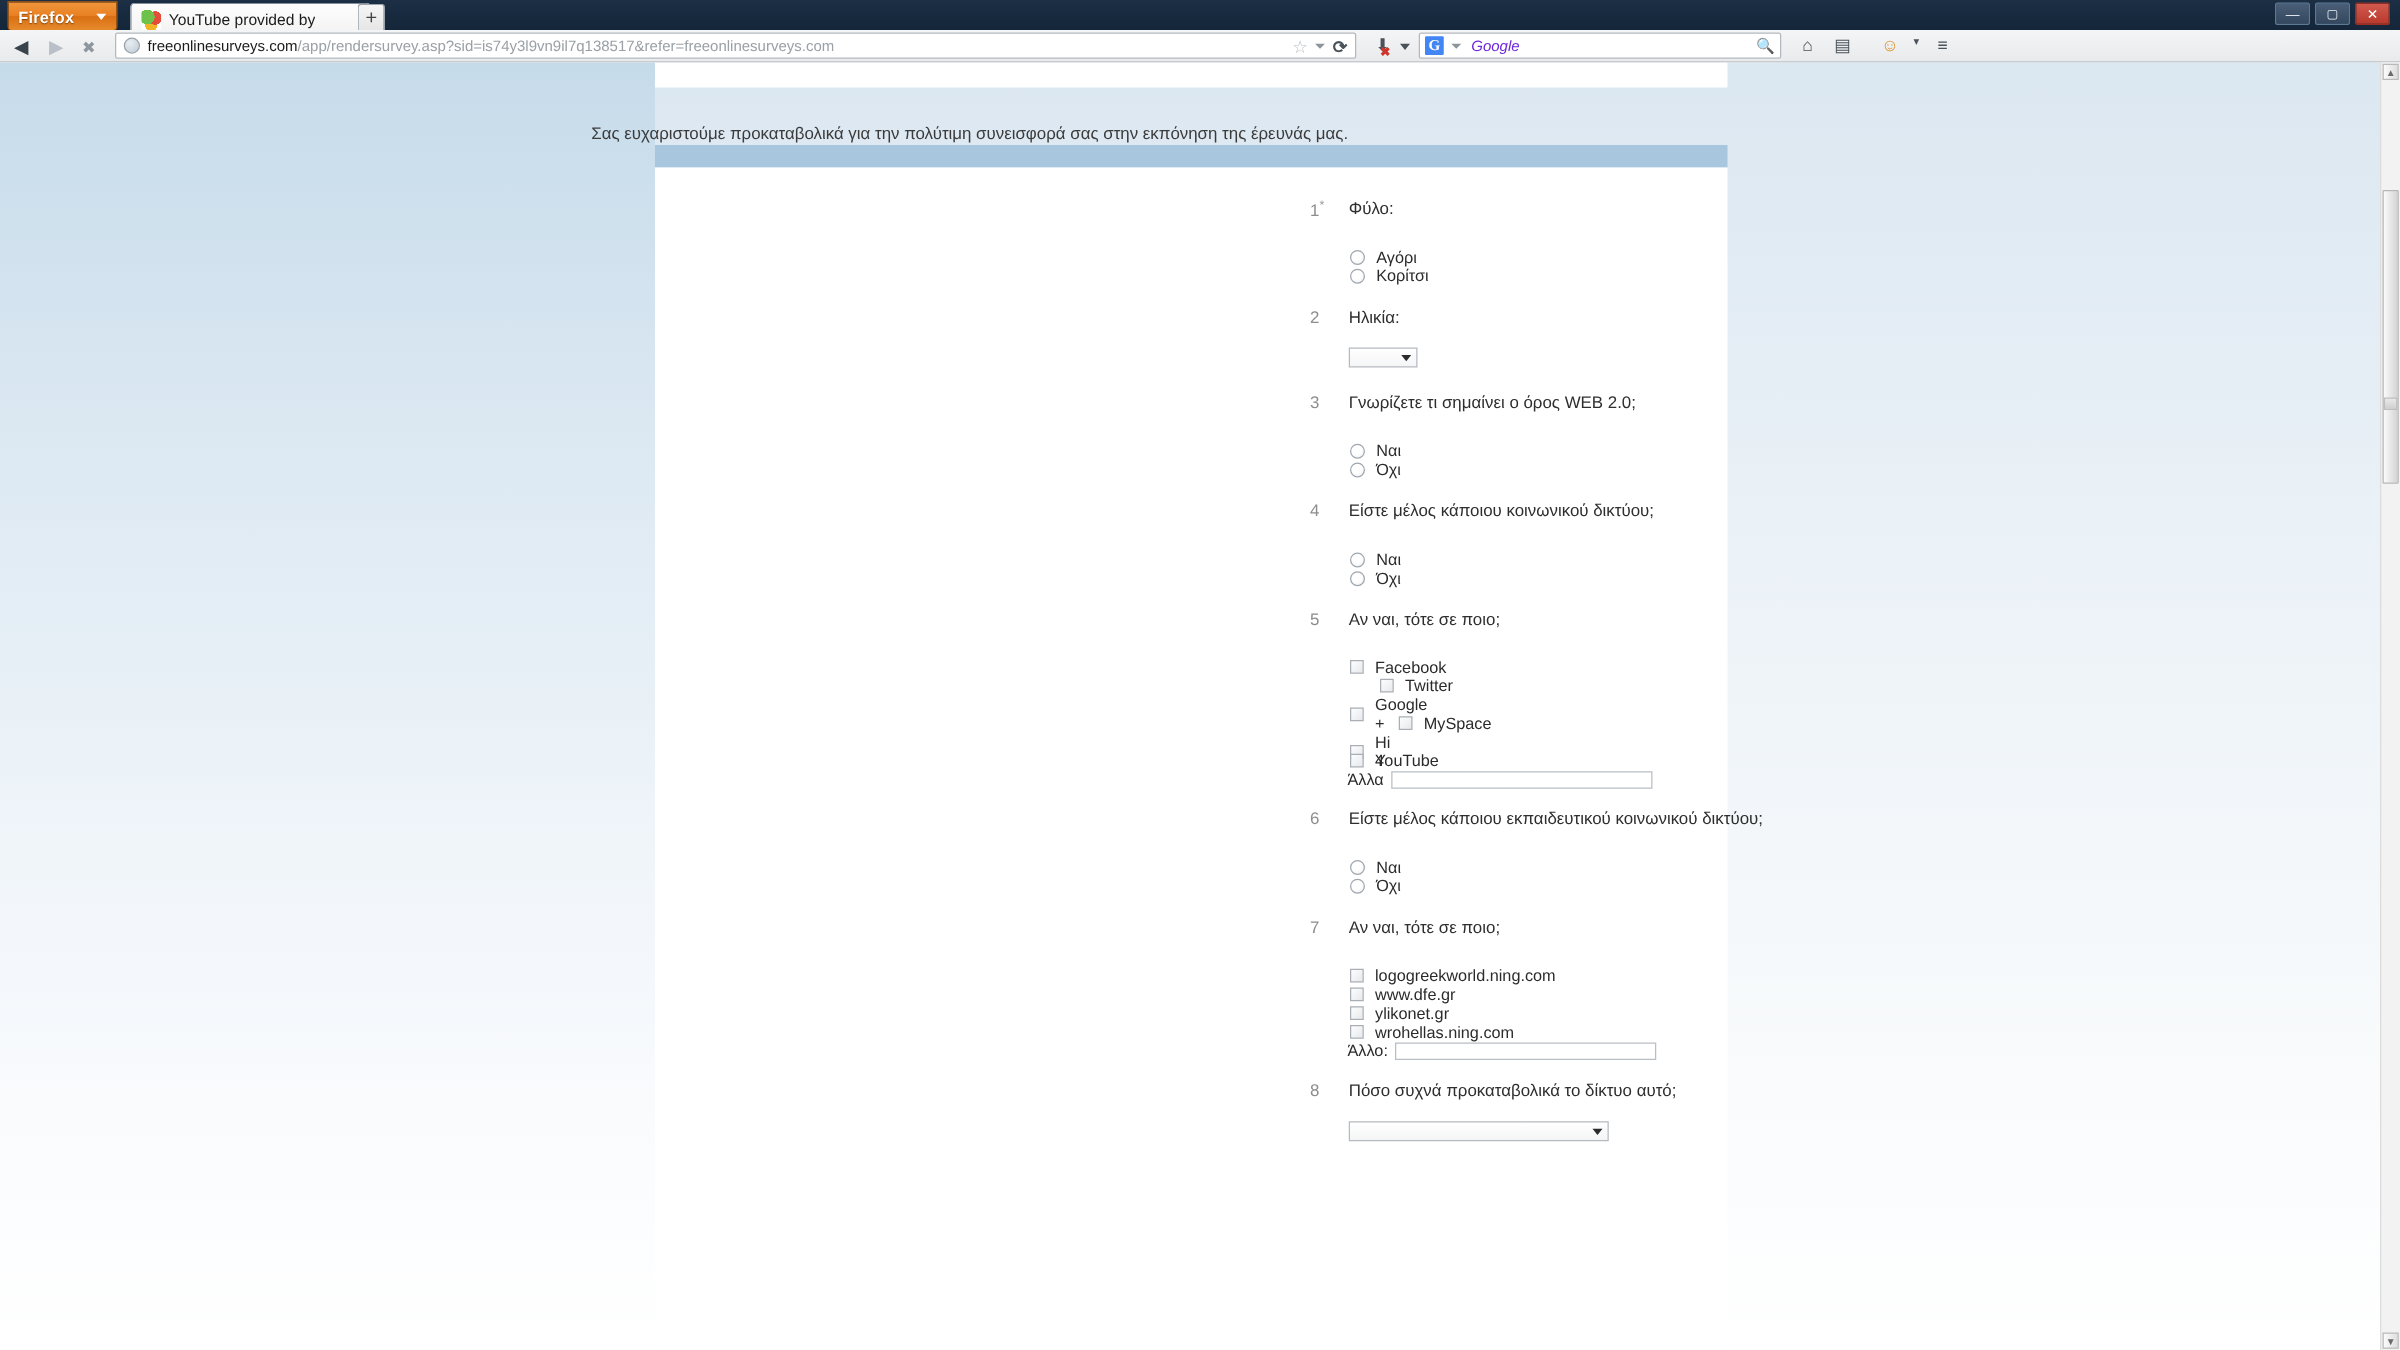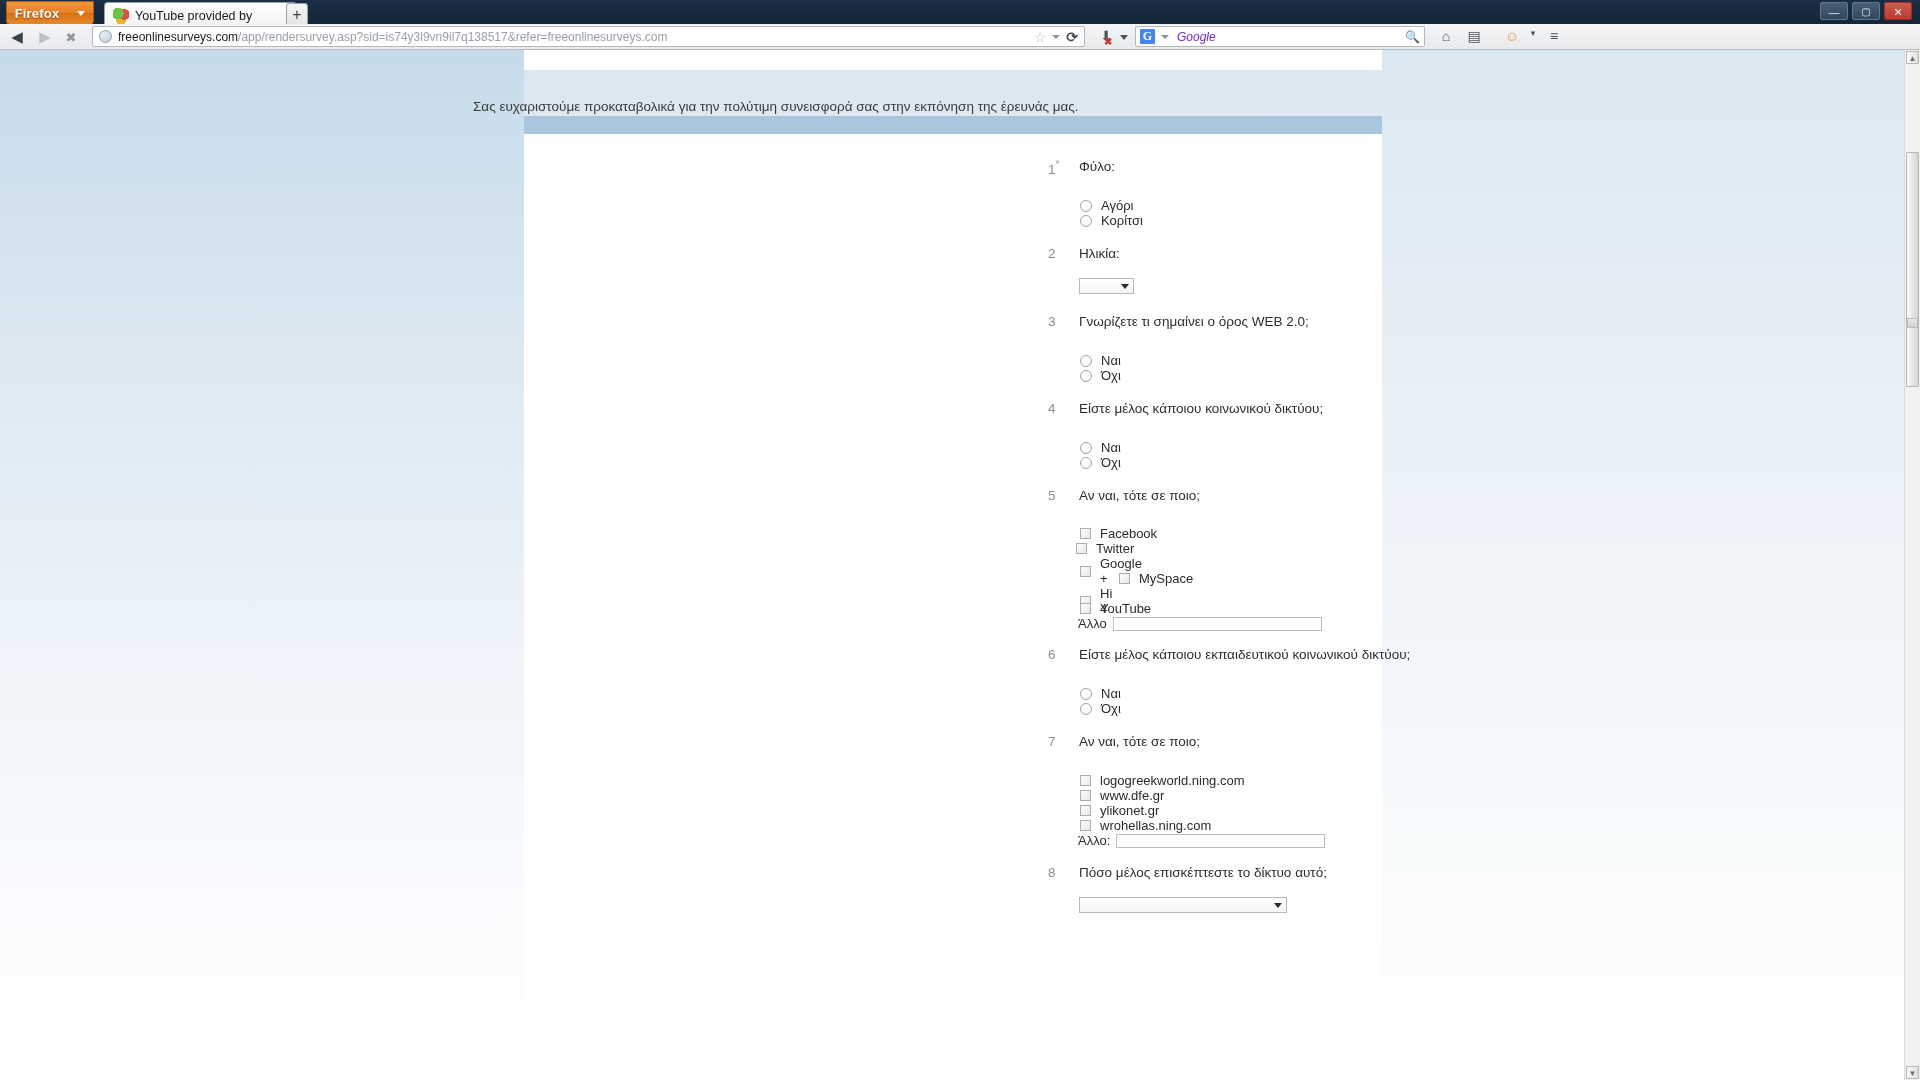--- a/index.html
+++ b/index.html
@@ -318,42 +318,42 @@
       </div>
 
       <div class="q">
         <div class="qnum" style="left: 524px; top: 354px;">5</div>
         <div class="qtext" style="left: 555px; top: 354px;">Αν ναι, τότε σε ποιο;</div>
 
         <div class="opt" style="left: 556px; top: 392px;">
           <span class="checkbox"></span>
           <span>Facebook</span>
         </div>
-        <div class="opt" style="left: 552px; top: 407px;">
+        <div class="opt" style="left: 580px; top: 407px;">
           <span class="checkbox"></span>
           <span>Twitter</span>
         </div>
         <div class="opt" style="left: 556px; top: 422px;">
           <span class="checkbox"></span>
           <span>Google +</span>
         </div>
         <div class="opt" style="left: 556px; top: 437px; padding-left: 39px;">
           <span class="checkbox"></span>
           <span>MySpace</span>
         </div>
         <div class="opt" style="left: 556px; top: 452px;">
           <span class="checkbox"></span>
           <span>Hi 4</span>
         </div>
         <div class="opt" style="left: 556px; top: 467px;">
           <span class="checkbox"></span>
           <span>YouTube</span>
         </div>
         <div class="opt" style="left: 554px; top: 482px;">
-          <span class="inline-label">Άλλο</span>
+          <span class="inline-label">Άλλα</span>
           <span class="textbox" style="width:209px;"></span>
         </div>
       </div>
 
       <div class="q">
         <div class="qnum" style="left: 524px; top: 513px;">6</div>
         <div class="qtext" style="left: 555px; top: 513px;">Είστε μέλος κάποιου εκπαιδευτικού κοινωνικού δικτύου;</div>
         <div class="opt" style="left: 556px; top: 552px;">
           <span class="radio"></span>
           <span>Ναι</span>
@@ -385,21 +385,21 @@
           <span>wrohellas.ning.com</span>
         </div>
         <div class="opt" style="left: 554px; top: 699px;">
           <span class="inline-label">Άλλο:</span>
           <span class="textbox" style="width:209px;"></span>
         </div>
       </div>
 
       <div class="q">
         <div class="qnum" style="left: 524px; top: 731px;">8</div>
-        <div class="qtext" style="left: 555px; top: 731px;">Πόσο μέλος επισκέπτεστε το δίκτυο αυτό;</div>
+        <div class="qtext" style="left: 555px; top: 731px;">Πόσο συχνά προκαταβολικά το δίκτυο αυτό;</div>
         <div class="selectbox" style="position: absolute; left: 555px; top: 763px; width: 208px;">
           <span class="sc"></span>
         </div>
       </div>
 
     </div>
   </div>
 
   <div class="vscroll">
     <div class="vsb-arrow vsb-up">▲</div>

